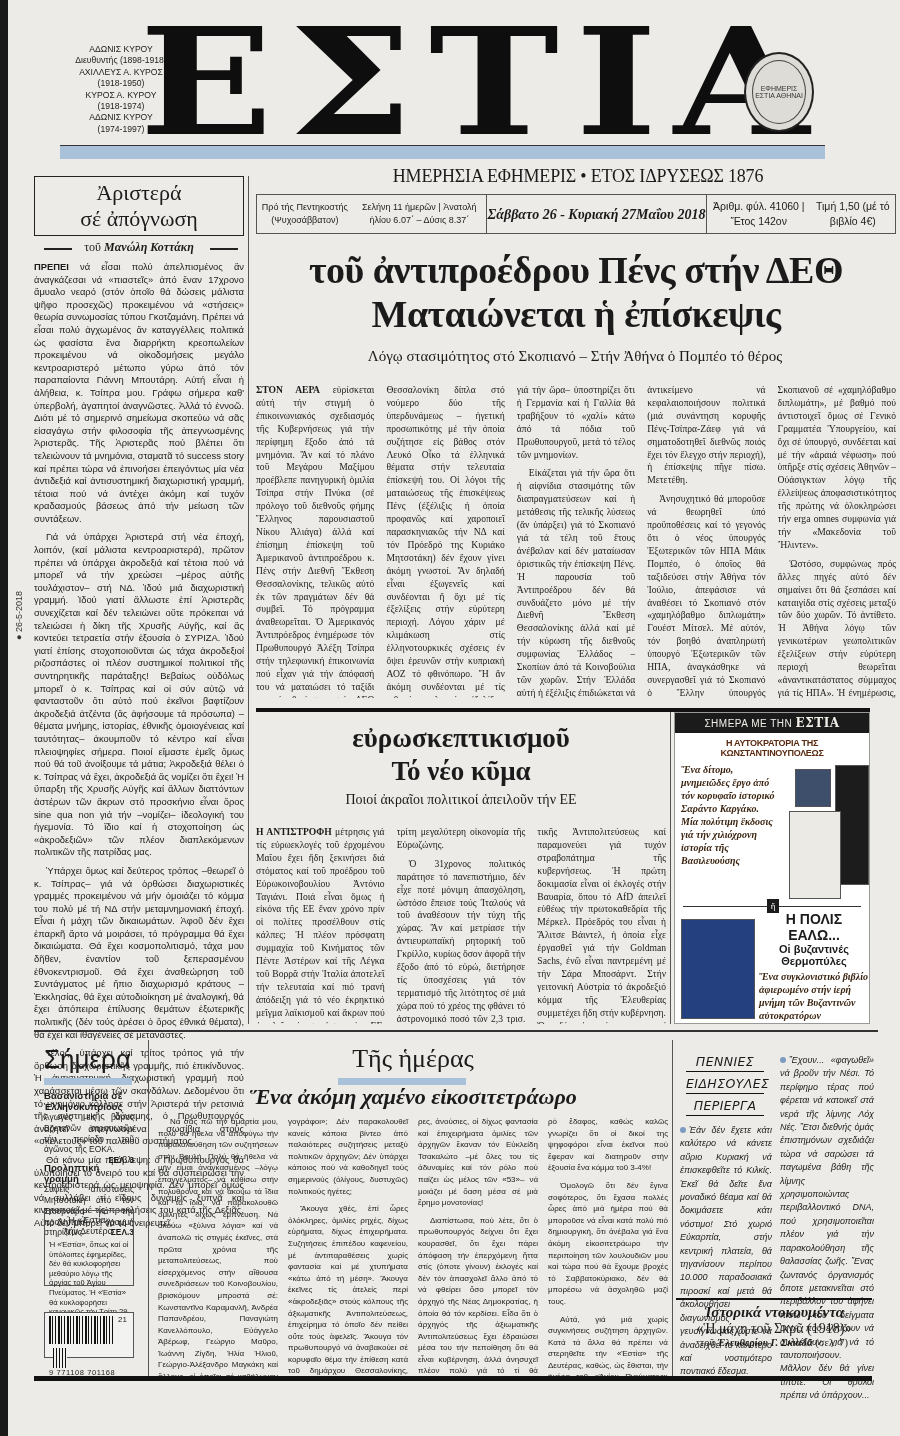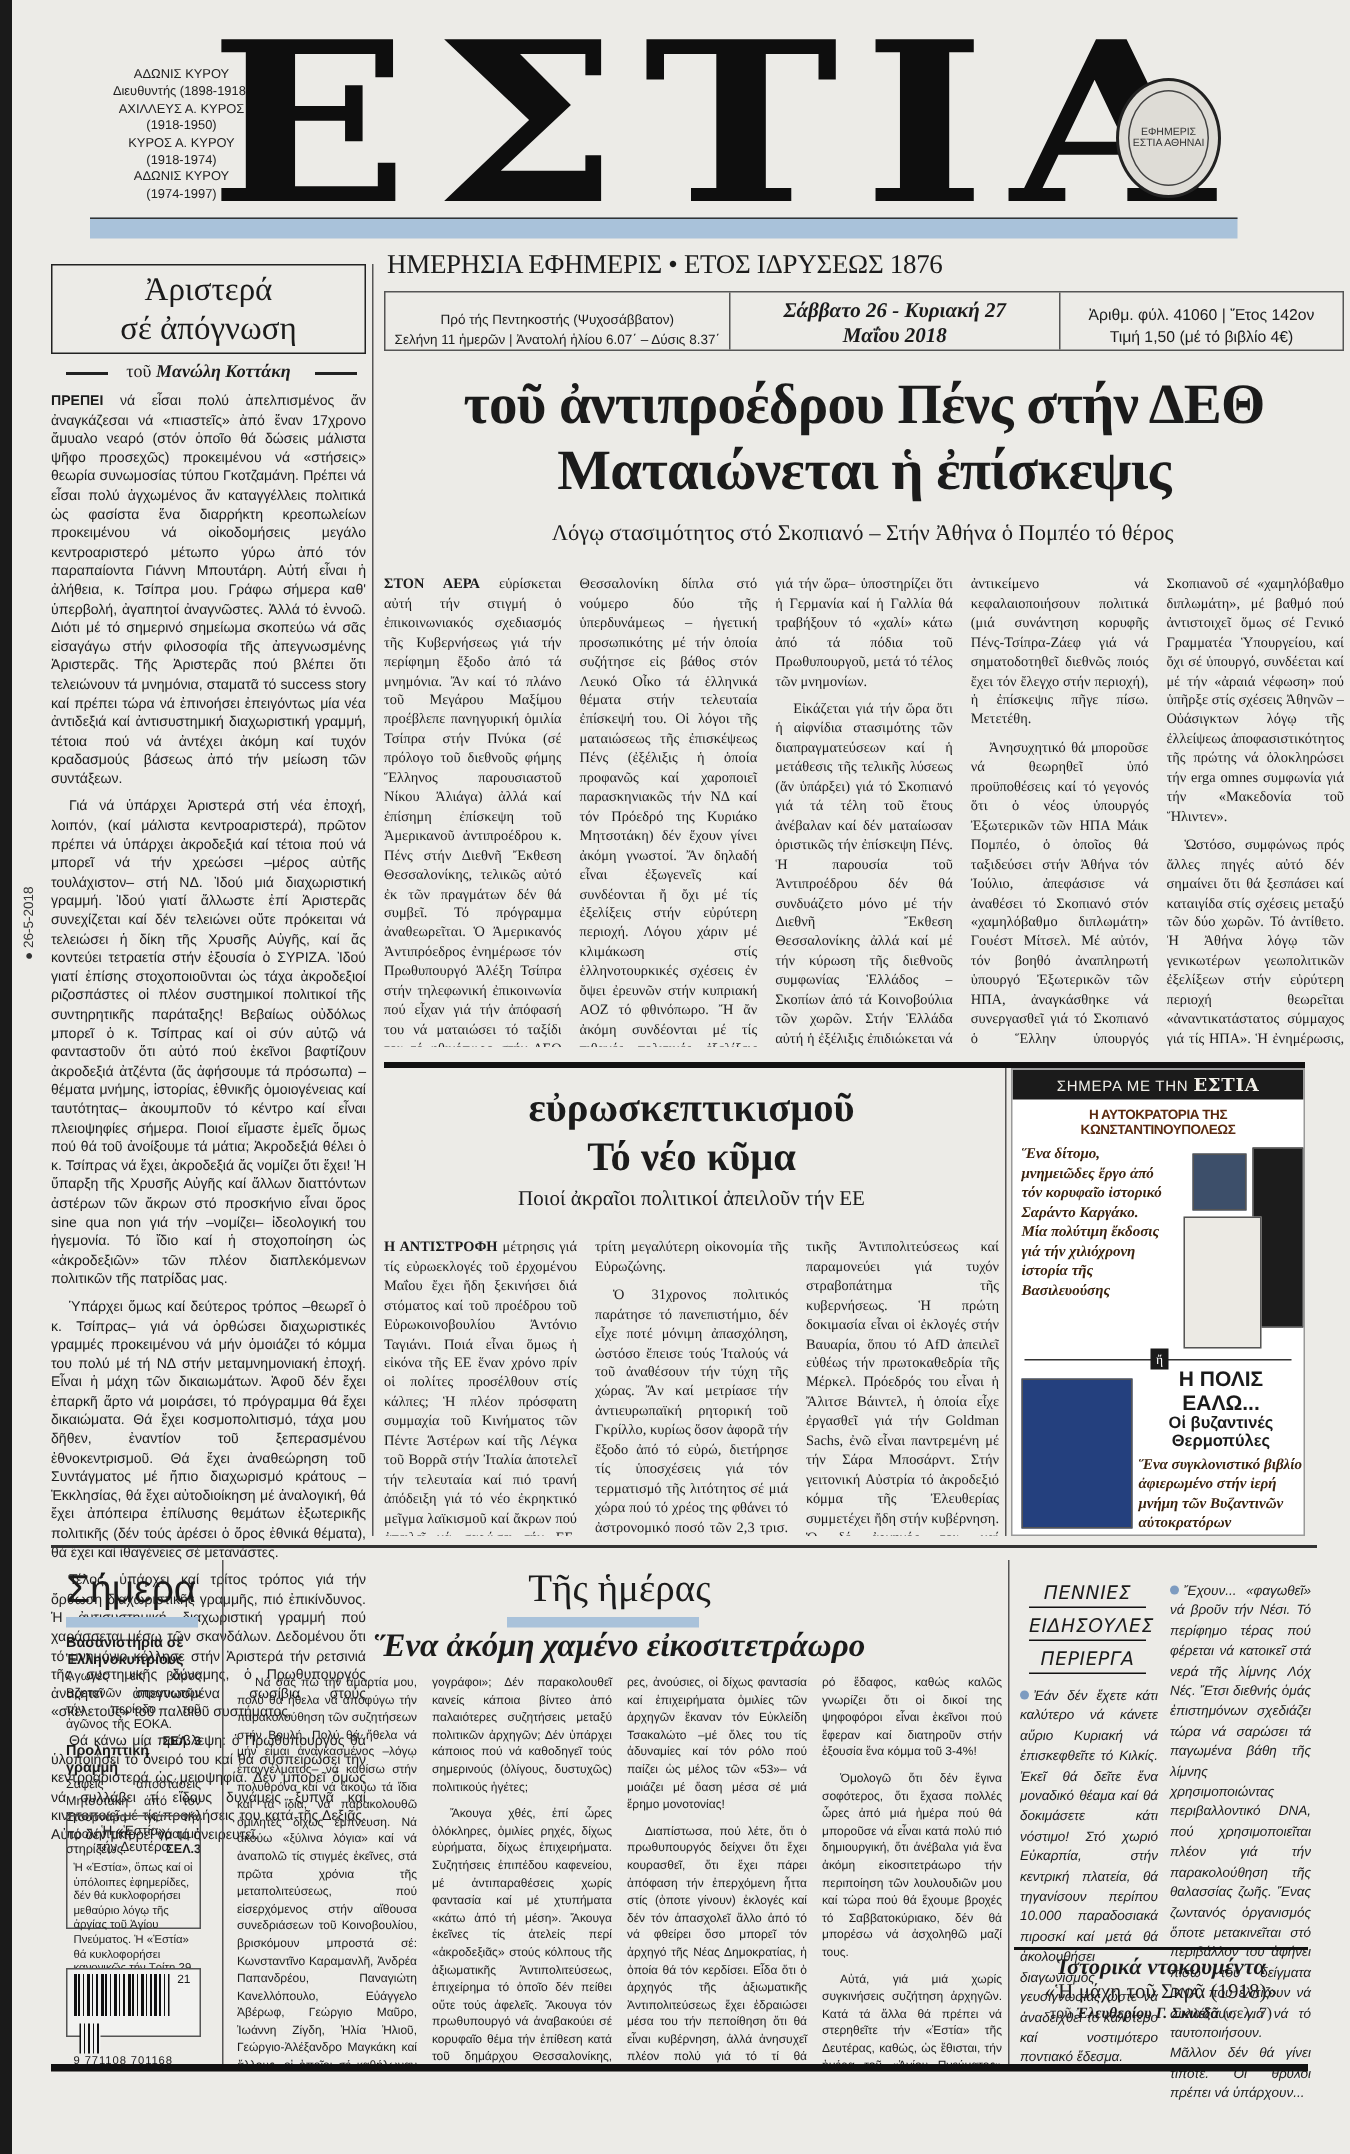--- a/index.html
+++ b/index.html
@@ -8,23 +8,23 @@
   .page { position: absolute; left: 8px; top: 0; width: 892px; height: 1436px; background: #ecebe7; }
   .spine { position: absolute; left: 0; top: 0; width: 8px; height: 1436px; background: #1a1a1a; }
   .abs { position: absolute; }
 
   
   .founders { left: 58px; top: 44px; width: 110px; text-align: center; font-family: "Liberation Sans", sans-serif; font-size: 8.6px; line-height: 11.4px; color: #222; }
   .logo { left: 180px; top: 22px; width: 540px; height: 120px; font-family: "DejaVu Serif", serif; font-weight: 900; font-size: 148px; line-height: 120px; letter-spacing: 14px; color: #0e0e0e; text-align: center; transform: scaleX(1.18); transform-origin: center; }
   .seal { left: 736px; top: 52px; width: 70px; height: 80px; border: 2px solid #222; border-radius: 50%; display: flex; align-items: center; justify-content: center; background: #dedcd6; }
   .seal-inner { width: 54px; height: 64px; border: 1px solid #444; border-radius: 50%; font-size: 7px; text-align: center; font-family: Liberation Sans, sans-serif; display:flex; align-items:center; justify-content:center; color:#333; }
   .blue-bar { left: 52px; top: 145px; width: 765px; height: 14px; background: #a9c2da; border-top: 1.5px solid #333; }
-  .tagline { left: 250px; top: 166px; width: 640px; text-align: left; font-size: 18px; letter-spacing: -0.2px; }
+  .tagline { left: 250px; top: 166px; width: 640px; text-align: center; font-size: 18px; letter-spacing: -0.2px; }
   .info-box { left: 248px; top: 194px; width: 640px; height: 40px; border: 1px solid #555; display: flex; font-family: "Liberation Sans", sans-serif; }
-  .info-box > div { display: flex; flex-direction: column; justify-content: flex-end; align-items: center; text-align: center; }
+  .info-box > div { display: flex; flex-direction: row; justify-content: center; align-items: center; text-align: center; }
   .info-l { width: 230px; font-size: 9px; line-height: 13px; border-right: 1px solid #555; }
   .info-m { width: 220px; font-family: "Liberation Serif", serif; font-weight: bold; font-style: italic; font-size: 14px; line-height: 17px; border-right: 1px solid #555; }
   .info-r { flex: 1; font-size: 10.5px; line-height: 15px; }
 
   
   .left-col { left: 26px; top: 176px; width: 210px; }
   .op-box { border: 1.5px solid #222; height: 60px; display: flex; flex-direction: column; align-items: center; justify-content: center; font-size: 22px; line-height: 26px; }
   .byline { text-align: center; font-size: 12px; margin: 4px 0 6px; position: relative; }
   .byline::before, .byline::after { content: ""; position: absolute; top: 8px; width: 28px; height: 2px; background: #222; }
   .byline::before { left: 10px; } .byline::after { right: 6px; }

